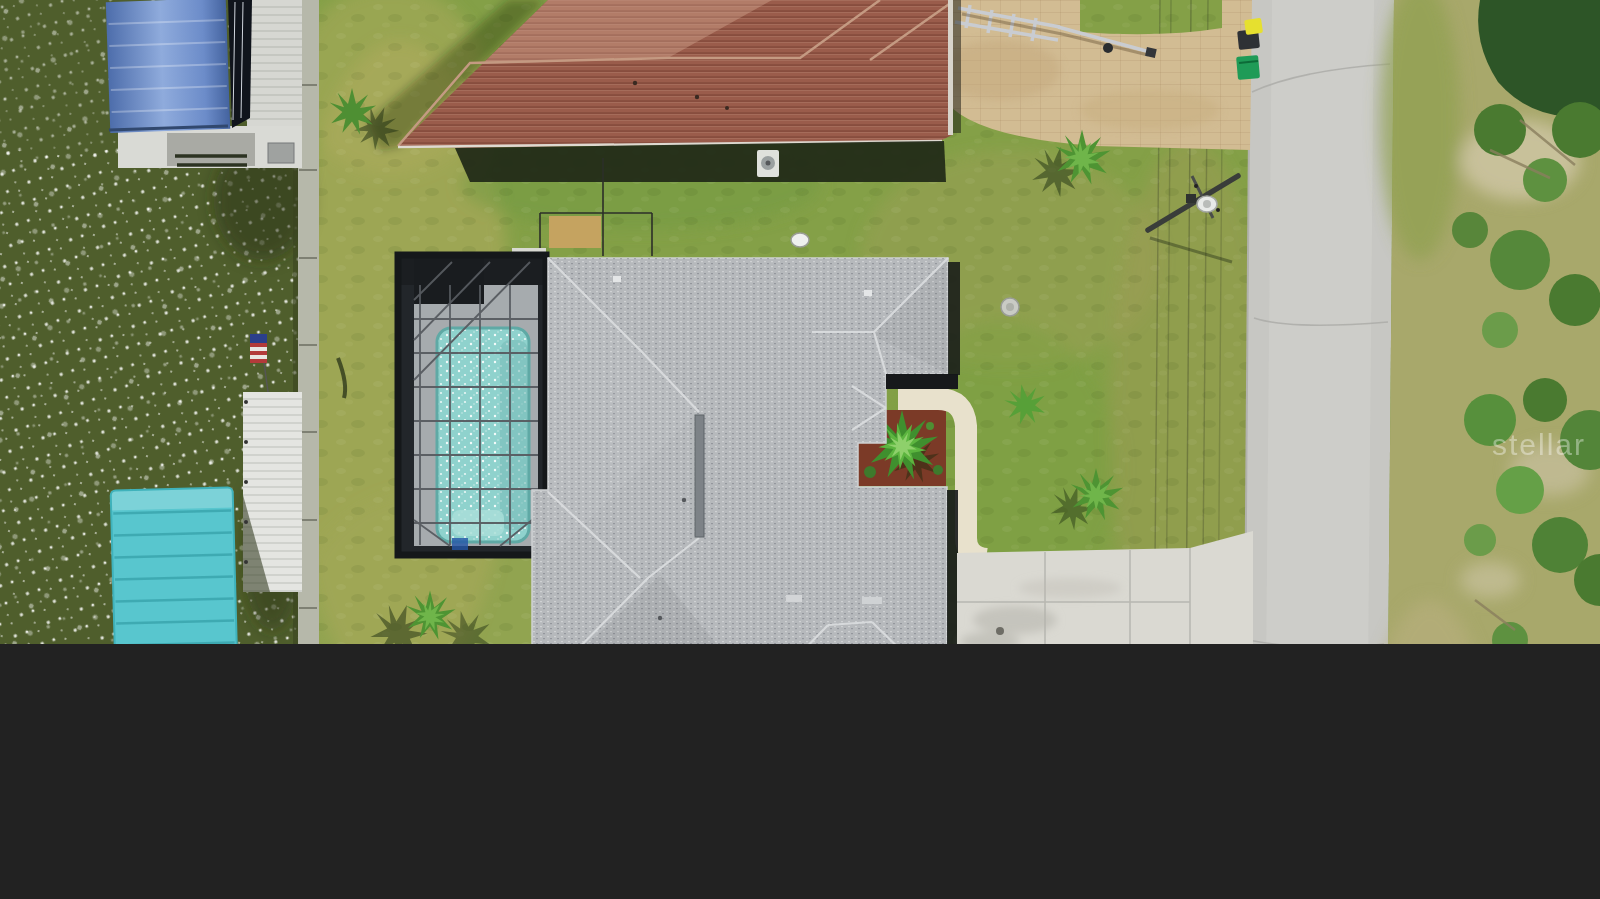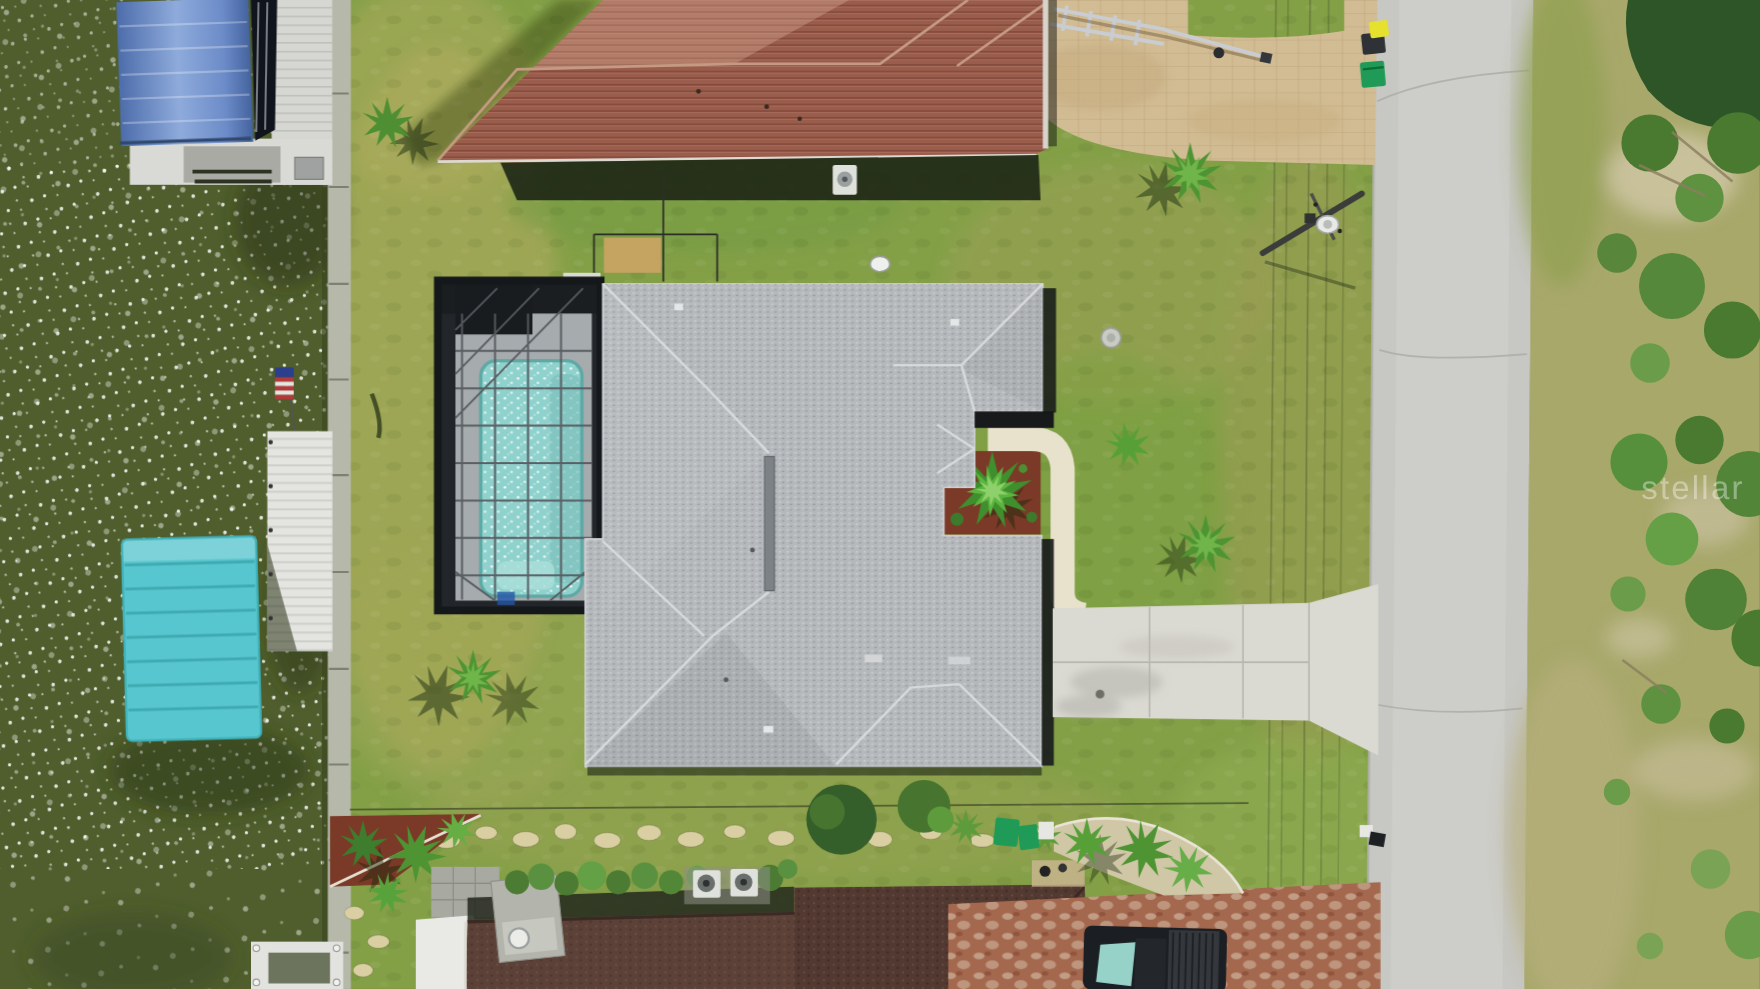--- a/index.html
+++ b/index.html
@@ -1,16 +1,16 @@
 <!DOCTYPE html>
 <html><head>
 <meta charset="utf-8">
 <style>
   html,body{margin:0;padding:0;background:#222;}
-  .scene{position:relative;width:1600px;height:899px;overflow:hidden;background:#a16207;
+  .scene{position:relative;width:1600px;height:644px;overflow:hidden;background:#a21caf;
          font-family:"Liberation Sans",sans-serif;}
   .scene svg{position:absolute;left:0;top:0;}
   .watermark{position:absolute;left:1492px;top:428px;font-size:30px;letter-spacing:2px;
              color:rgba(255,255,255,.38);font-weight:400;pointer-events:none;}
 </style>
 </head>
 <body>
 
 <div class="scene">
 <svg width="1600" height="899" viewBox="0 0 1600 899">

